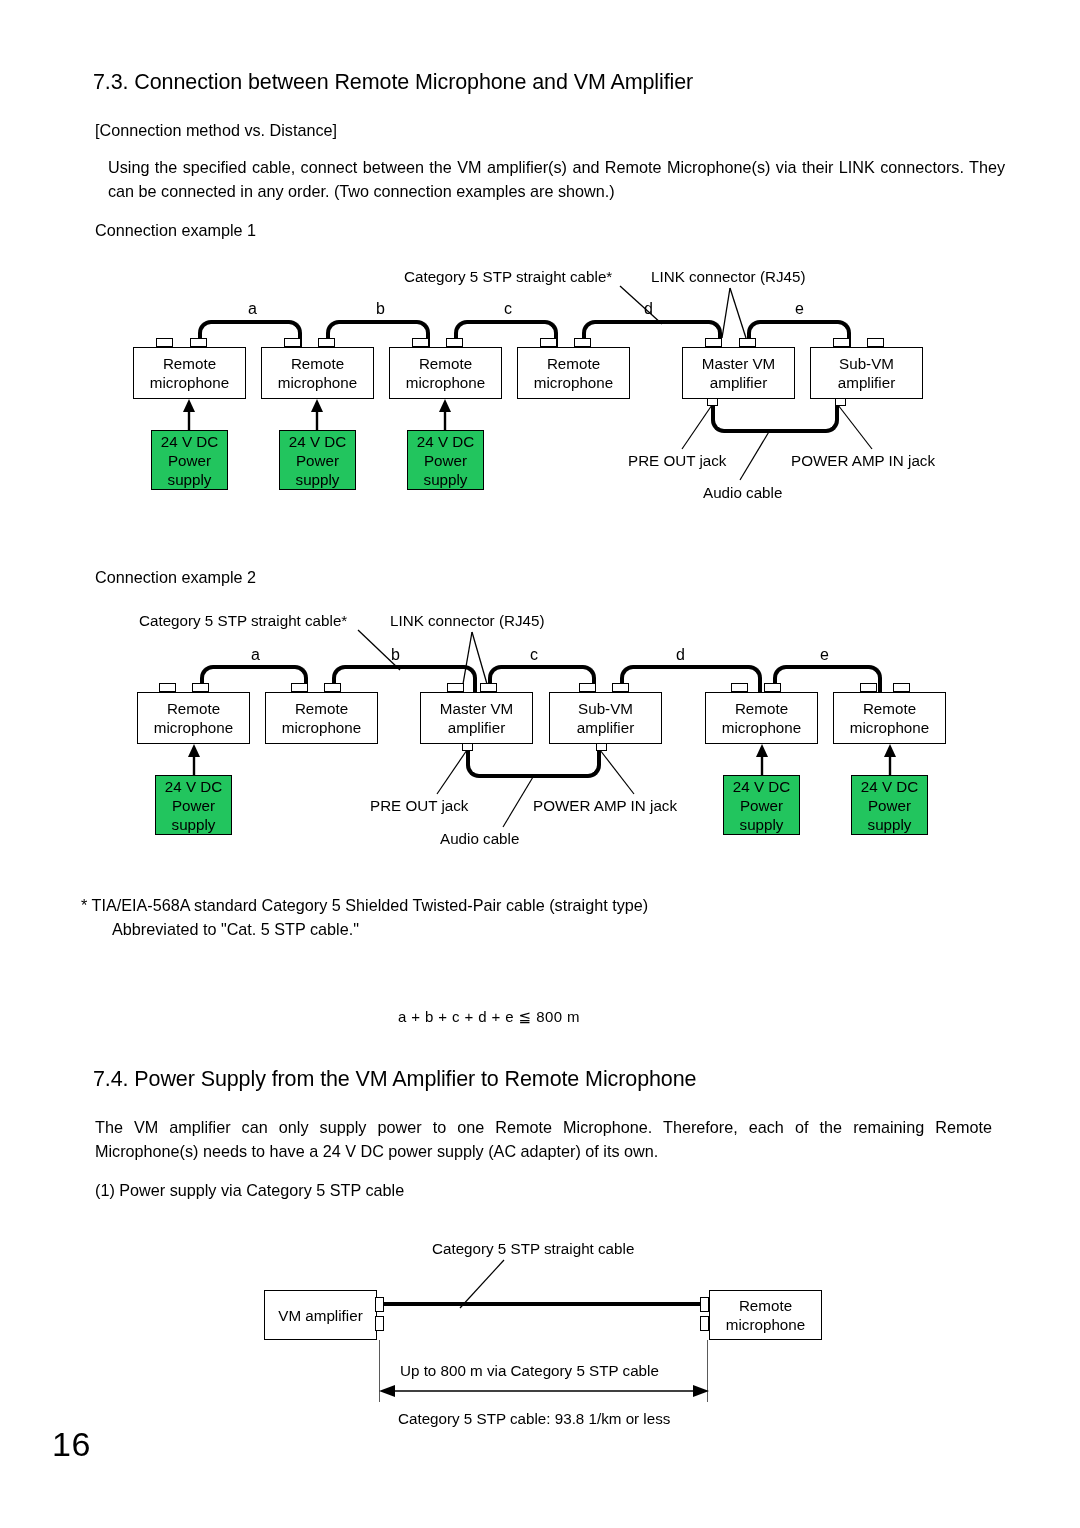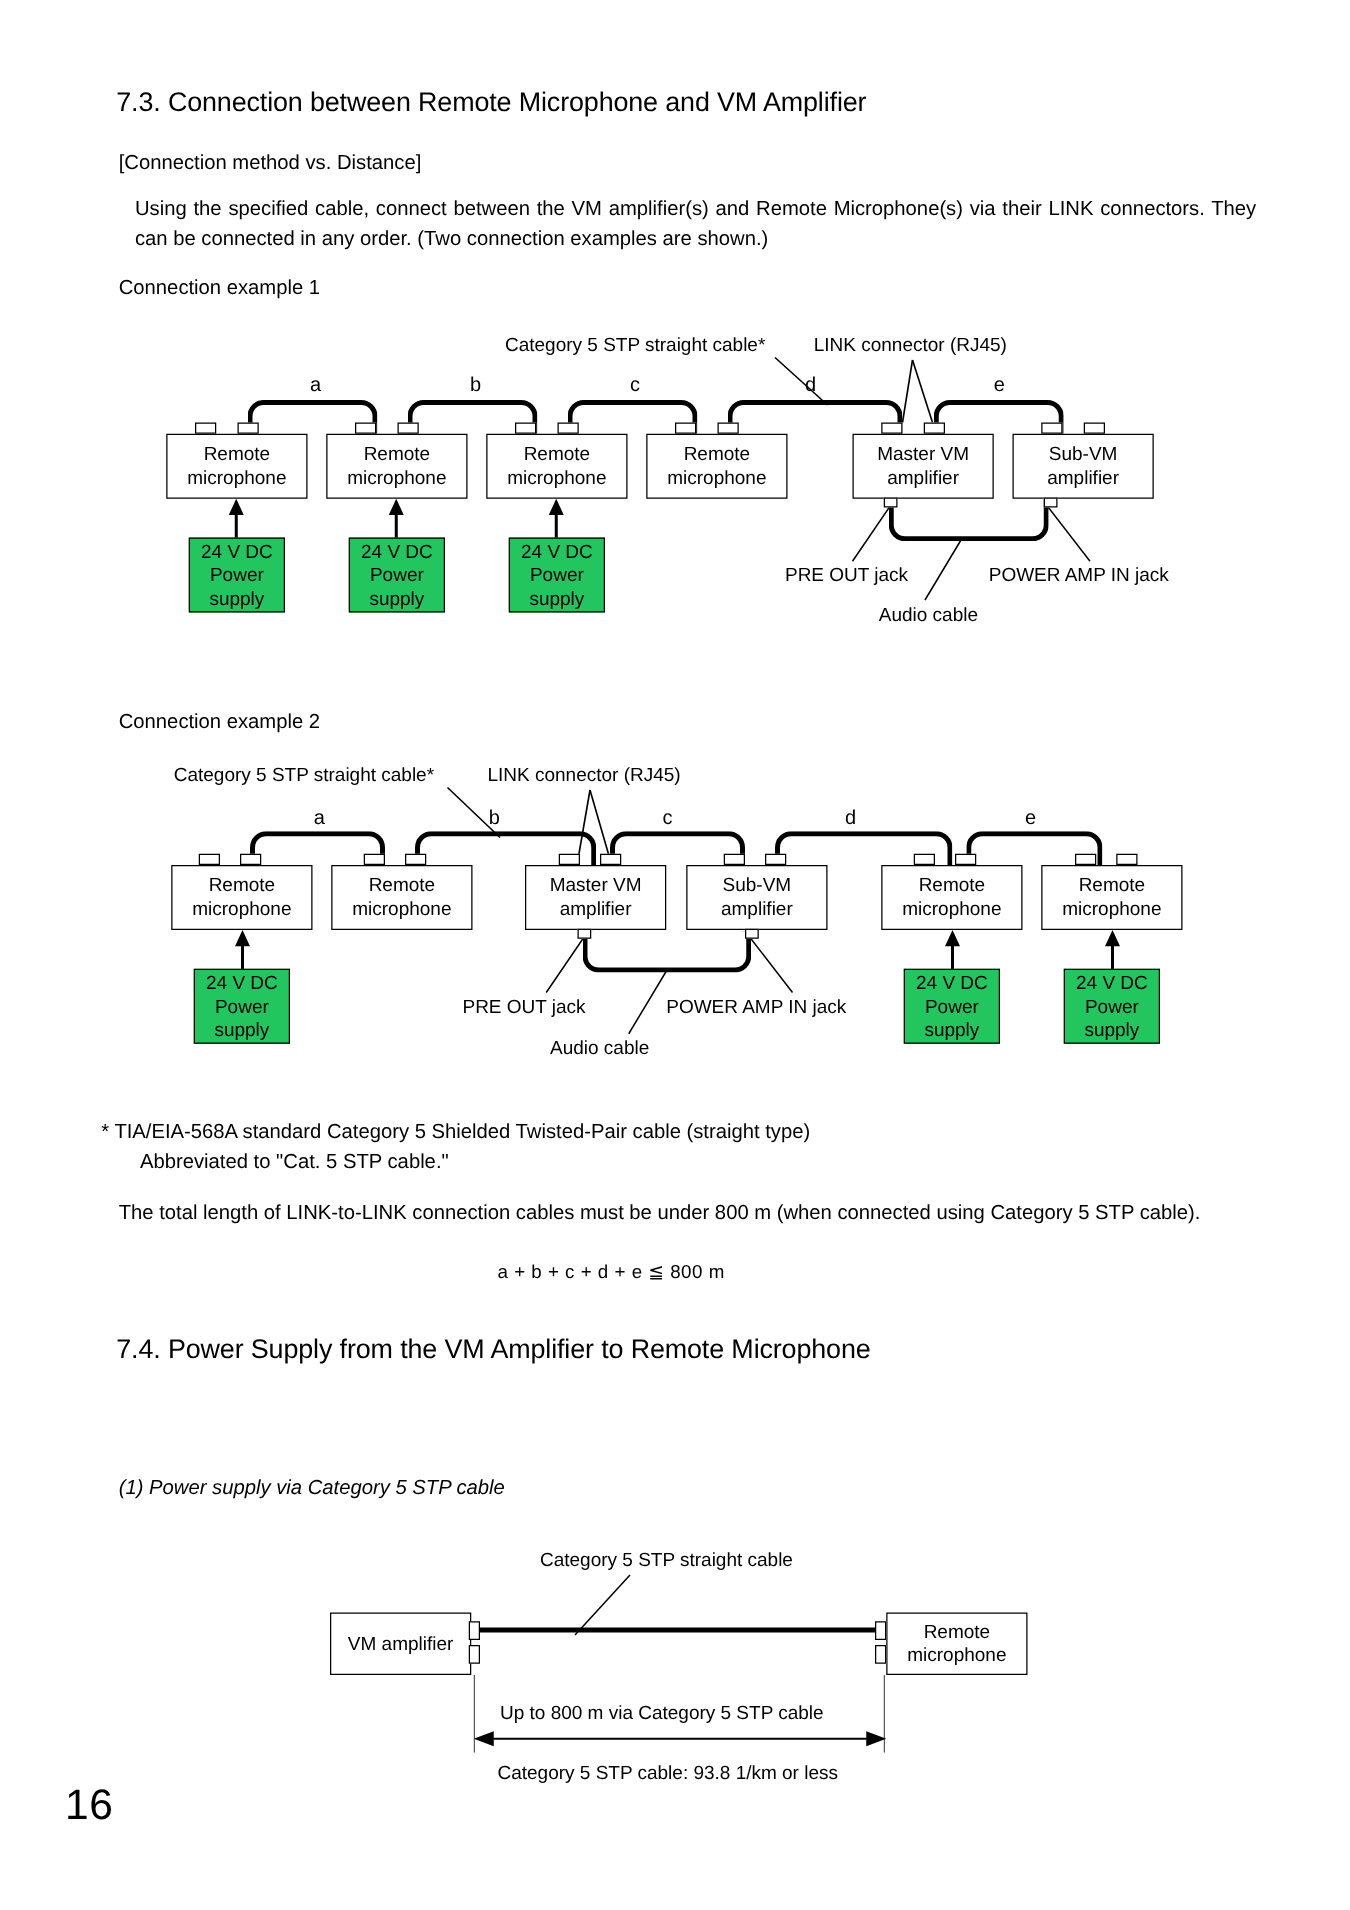--- a/index.html
+++ b/index.html
@@ -414,28 +414,28 @@
 
     <svg class="leader" style="left:503px; top:777px; width:34px; height:52px;">
       <line x1="30" y1="0" x2="0" y2="50" stroke="#000" stroke-width="1.2"></line>
     </svg>
     <div class="lbl" style="left:440px; top:830px;">Audio cable</div>
   </div>
 
   <div class="p-plain" style="left:81px; top:893px;">*  TIA/EIA-568A standard Category 5 Shielded Twisted-Pair cable (straight type)</div>
   <div class="p-plain" style="left:112px; top:917px;">Abbreviated to "Cat. 5 STP cable."</div>
 
-  <div class="p-text" style="left:95px; top:958px; width:897px;">The total length of LINK-to-LINK connection cables must be under 800 m (when connected using Category 5 STP cable).</div>
 
   <div class="formula" style="left:398px; top:1008px;">a + b + c + d + e  ≦  800 m</div>
 
   <div class="h-sec" style="left:93px; top:1067px;">7.4. Power Supply from the VM Amplifier to Remote Microphone</div>
 
-
-  <div class="p-plain" style="left:95px; top:1178px;font-style:italic;">(1) Power supply via Category 5 STP cable</div>
+  <div class="p-text" style="left:95px; top:1115px; width:897px;">The VM amplifier can only supply power to one Remote Microphone. Therefore, each of the remaining Remote Microphone(s) needs to have a 24 V DC power supply (AC adapter) of its own.</div>
+
+  <div class="p-plain" style="left:95px; top:1178px;">(1) Power supply via Category 5 STP cable</div>
 
   <div>
 
     <div class="lbl" style="left:432px; top:1240px;">Category 5 STP straight cable</div>
 
     <svg class="leader" style="left:460px; top:1260px; width:52px; height:52px;">
       <line x1="44" y1="0" x2="0" y2="48" stroke="#000" stroke-width="1.2"></line>
     </svg>
 
     <div class="dev" style="left:264px; top:1290px; width:113px; height:50px; font-size:15.2px;">

